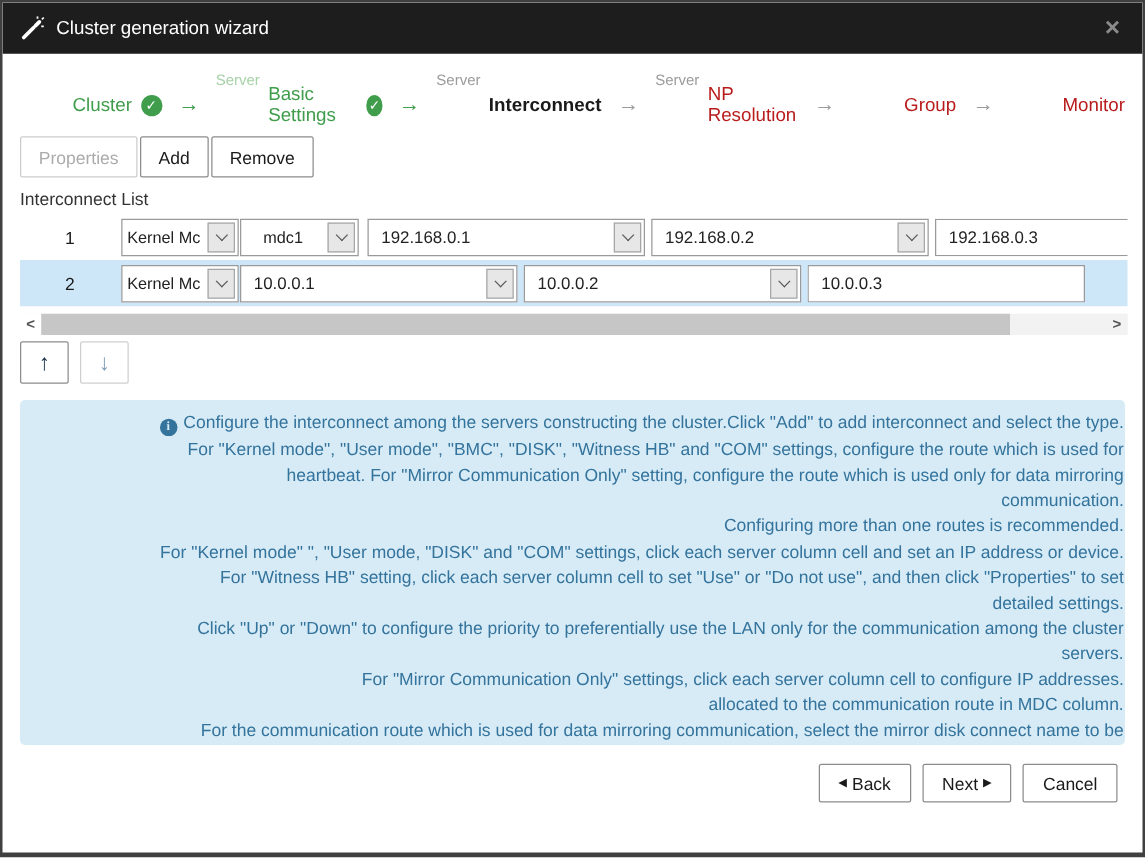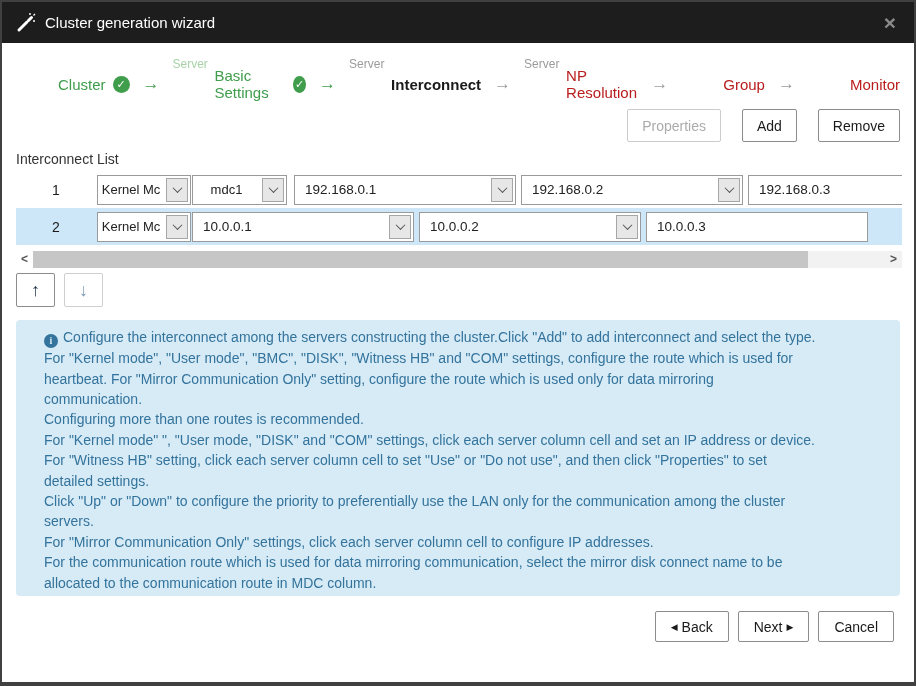--- a/index.html
+++ b/index.html
@@ -47,21 +47,21 @@
   .check {
     display: inline-flex; align-items: center; justify-content: center;
     width: 17px; height: 17px; border-radius: 50%;
     background: var(--green, #3f9d4b); color: #fff;
     font-size: 11px; font-weight: bold; margin-left: 7px;
   }
   .step-arrow { font-size: 17px; font-weight: bold; padding: 0 13px; height: 22px; line-height: 22px; }
   .step-arrow.g { color: var(--green, #3f9d4b); }
   .step-arrow.gray { color: #9b9b9b; }
   
-  .toolbar { display: flex; gap: 21px; padding: 4px 14px 0 14px; justify-content: flex-end; }
+  .toolbar { display: flex; gap: 2px; padding: 4px 14px 0 14px; }
   .btn {
     background: #fff; border: 1px solid #8c8c8c; border-radius: 2px;
     font-size: 14px; color: #1a1a1a; padding: 6px 14px; height: 33px;
     font-family: inherit; cursor: pointer;
   }
   .btn:disabled, .btn.disabled { border-color: #cccccc; color: #ababab; cursor: default; }
   
   .list-title { padding: 9px 14px 4px 14px; font-size: 14px; color: #333; }
   .grid { margin: 0 12px 0 14px; }
   .hdr {
@@ -111,22 +111,22 @@
   .updown { display: flex; gap: 9px; padding: 5px 14px 0 14px; }
   .ud-btn {
     width: 39px; height: 34px; background: #fff; border: 1px solid #8c8c8c; border-radius: 2px;
     font-size: 18px; font-weight: bold; color: #20364c; cursor: pointer; font-family: inherit;
   }
   .ud-btn.disabled { border-color: #cfcfcf; color: #7f9db9; cursor: default; }
   
   .info {
     margin: 13px 14px 0 14px; height: 276px;
     background: var(--info-bg, #d7ebf6); border-radius: 4px;
-    padding: 7px 28px; color: var(--info-text, #33739c);
-    font-size: 14px; line-height: 20.4px; overflow: hidden;
+    padding: 7px 1px; color: var(--info-text, #33739c);
+    font-size: 14px; line-height: 20.4px; overflow: hidden; text-align: right;
   }
   .info .line { white-space: nowrap; overflow: hidden; }
   .info-i {
     display: inline-flex; align-items: center; justify-content: center;
     width: 14px; height: 14px; border-radius: 50%;
     background: var(--info-text, #33739c); color: #d7ebf6;
     font-size: 10px; font-weight: bold; font-family: "Liberation Serif", serif;
     margin-right: 5px; vertical-align: -2px;
   }
   
@@ -301,22 +301,22 @@
     <div class="line">For "Kernel mode", "User mode", "BMC", "DISK", "Witness HB" and "COM" settings, configure the route which is used for</div>
     <div class="line">heartbeat. For "Mirror Communication Only" setting, configure the route which is used only for data mirroring</div>
     <div class="line">communication.</div>
     <div class="line">Configuring more than one routes is recommended.</div>
     <div class="line">For "Kernel mode" ", "User mode, "DISK" and "COM" settings, click each server column cell and set an IP address or device.</div>
     <div class="line">For "Witness HB" setting, click each server column cell to set "Use" or "Do not use", and then click "Properties" to set</div>
     <div class="line">detailed settings.</div>
     <div class="line">Click "Up" or "Down" to configure the priority to preferentially use the LAN only for the communication among the cluster</div>
     <div class="line">servers.</div>
     <div class="line">For "Mirror Communication Only" settings, click each server column cell to configure IP addresses.</div>
+    <div class="line">allocated to the communication route in MDC column.</div>
     <div class="line">For the communication route which is used for data mirroring communication, select the mirror disk connect name to be</div>
-    <div class="line">allocated to the communication route in MDC column.</div>
   </div>
 
   <div class="footer">
     <button class="fbtn">
       <span class="tri">◀</span>
       <span>Back</span>
     </button>
     <button class="fbtn">
       <span>Next</span>
       <span class="tri">▶</span>

